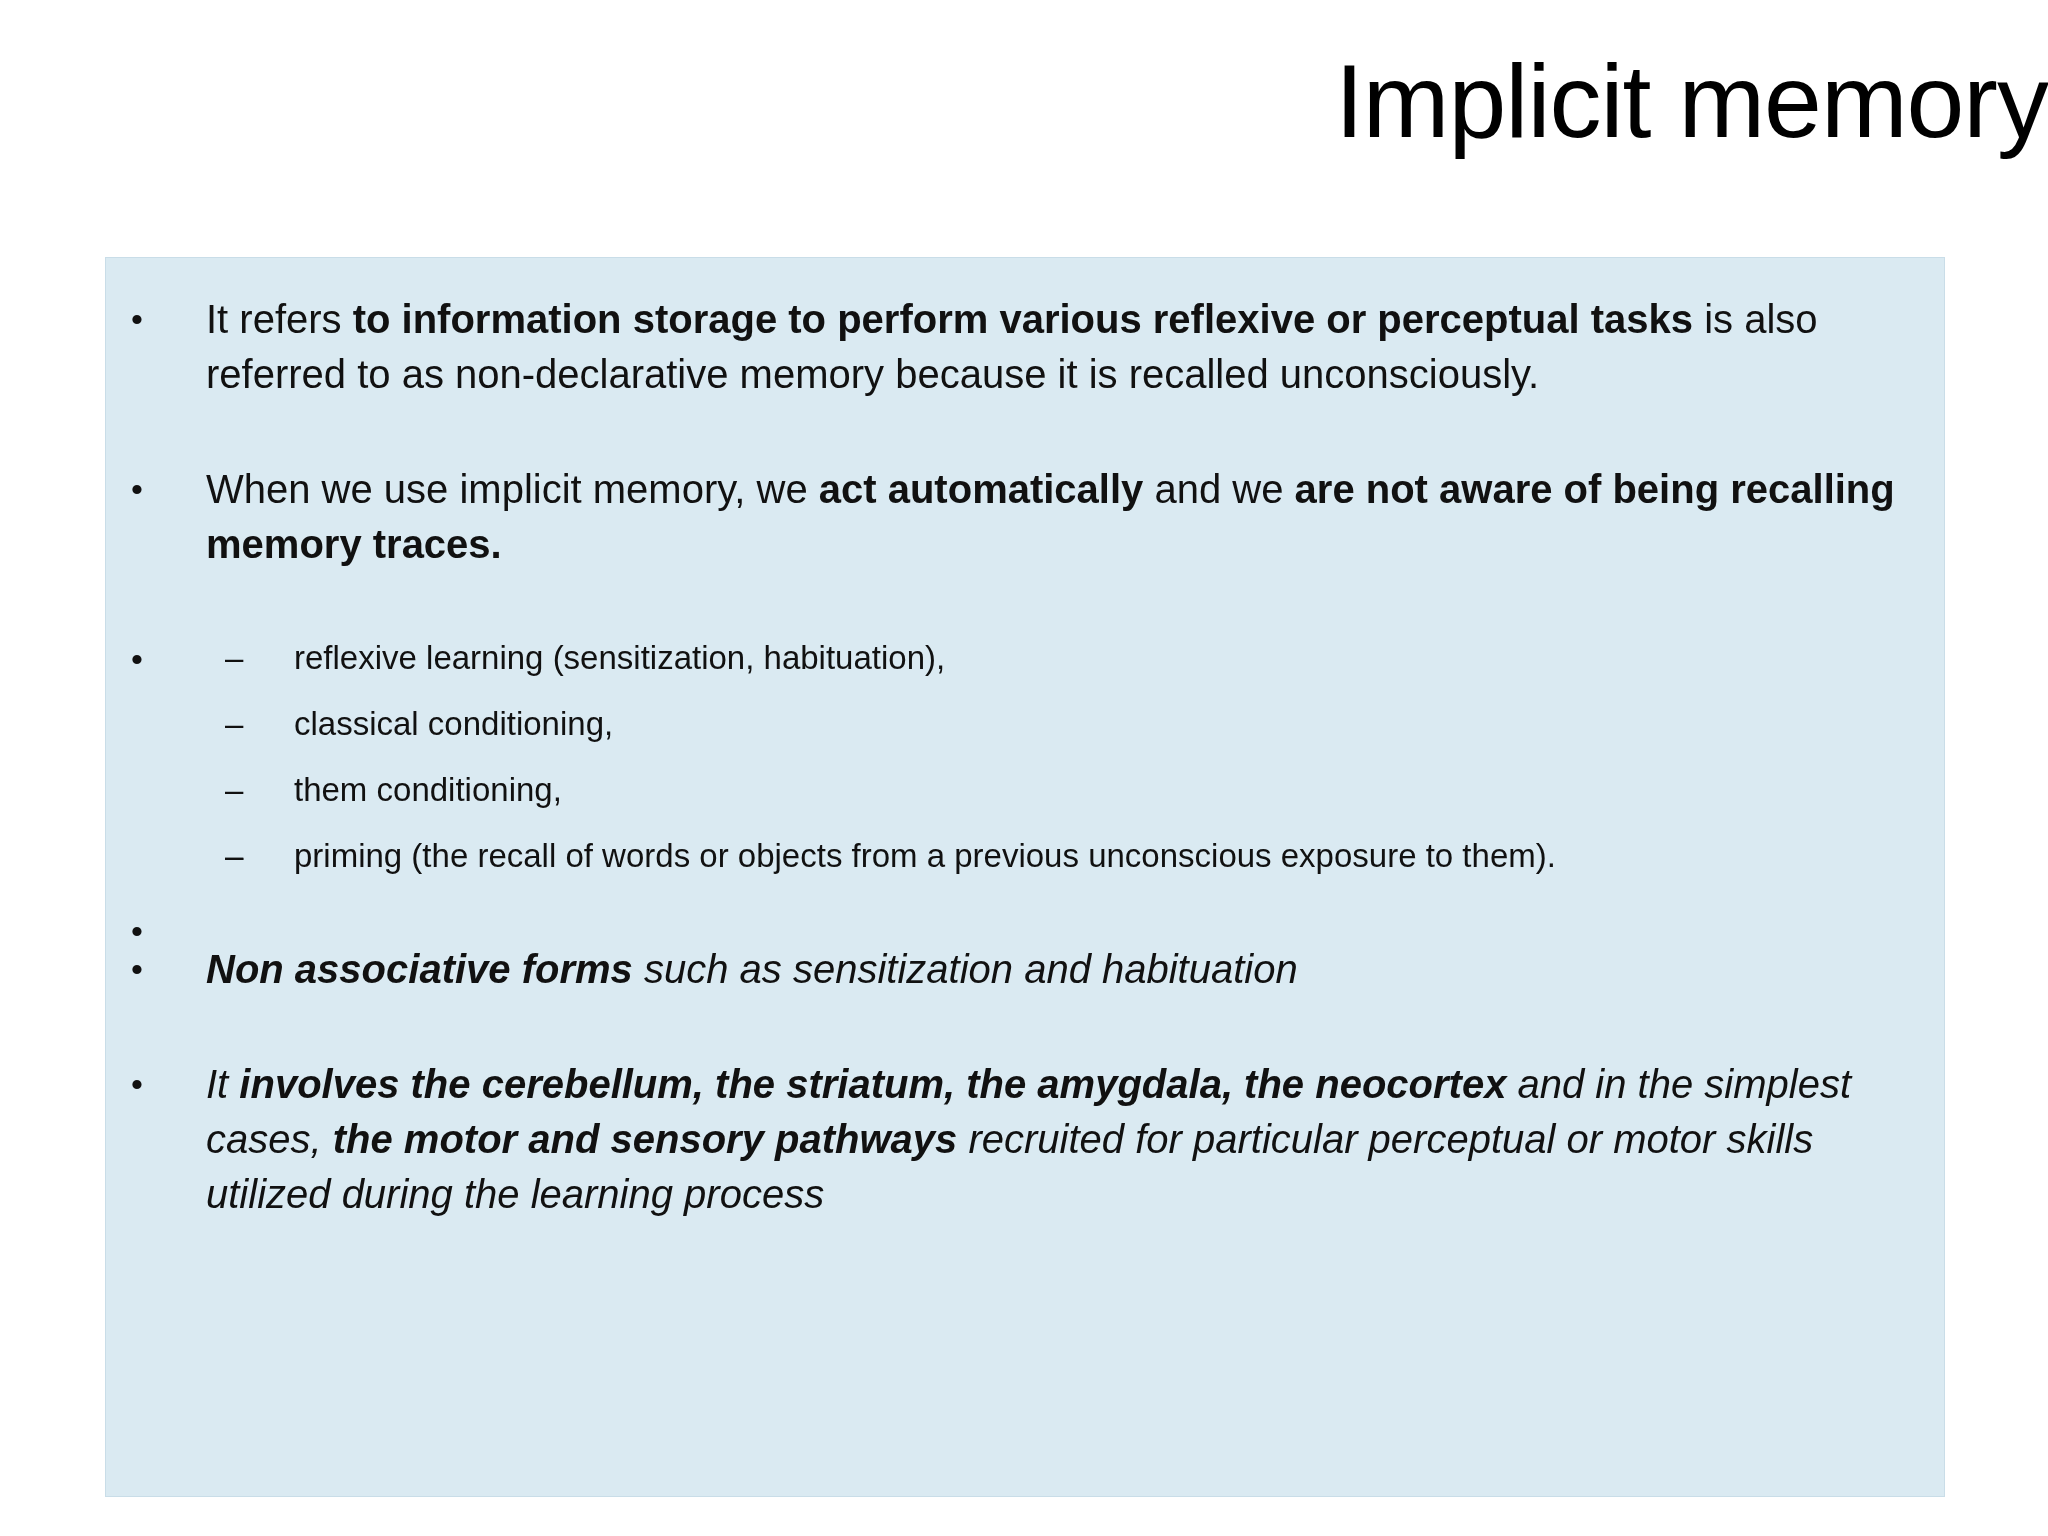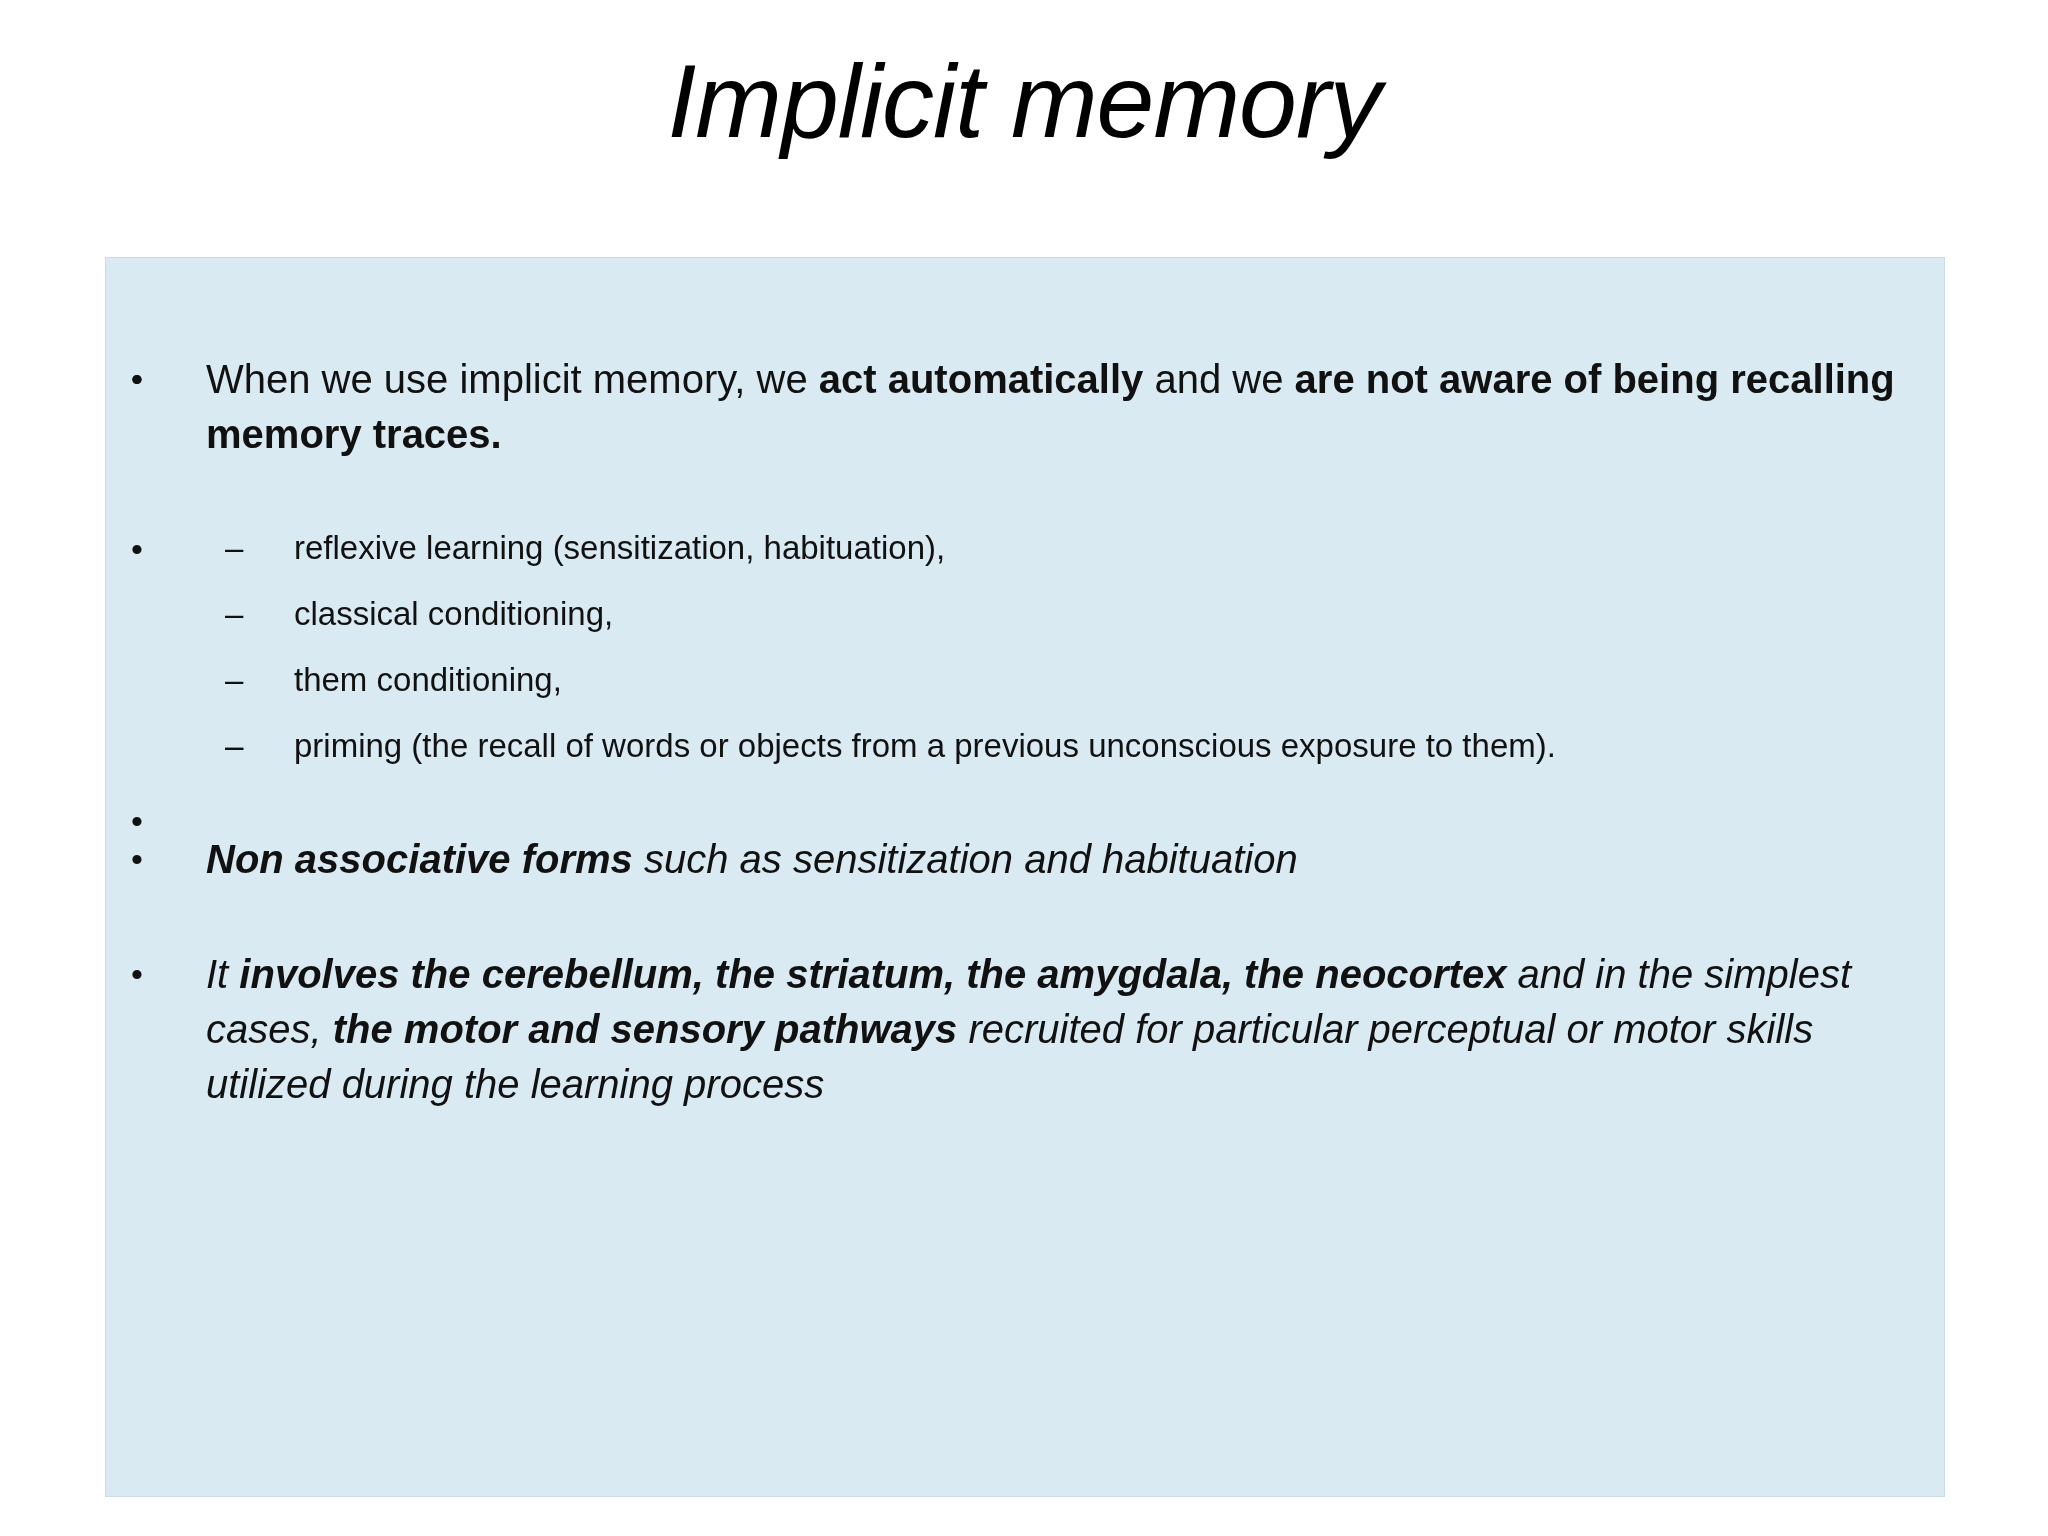--- a/index.html
+++ b/index.html
@@ -7,26 +7,25 @@
     width: 2048px; height: 1536px;
     background: #ffffff;
     font-family: "Liberation Sans", sans-serif;
     color: #111111;
     position: relative;
     overflow: hidden;
   }
   .slide-title {
     margin: 0;
     padding-top: 42px;
-    text-align: center;
+    text-align: right;
     font-size: 104px;
     font-weight: 400;
     letter-spacing: -1px;
     color: #000000;
-    font-style: italic;
   }
   .content-panel {
     position: absolute;
     left: 105px; top: 257px;
     width: 1840px; height: 1240px;
     box-sizing: border-box;
     background: #daeaf2;
     border: 1px solid #c9dde8;
     padding: 34px 20px 0 0;
   }
@@ -53,21 +52,21 @@
   .bold { font-weight: 700; }
   .italic { font-style: italic; }
 </style>
 </head>
 <body>
 
 <h1 class="slide-title">Implicit memory</h1>
 
 <div class="content-panel">
   <div>
-      <div class="bullet level1"><span class="marker">•</span></div>
+      <div class="bullet level1"><span class="marker">•</span><span class="text"><span>It refers </span><span class="bold">to information storage to perform various reflexive or perceptual tasks</span><span> is also referred to as non-declarative memory because it is recalled unconsciously.</span></span></div>
       <div class="bullet level1"><span class="marker">•</span><span class="text"><span>When we use implicit memory, we </span><span class="bold">act automatically</span><span> and we </span><span class="bold">are not aware of being recalling memory traces.</span></span></div>
       <div class="bullet level1 tight"><span class="marker">•</span></div>
       <div class="bullet level2"><span class="marker">–</span><span class="text"><span>reflexive learning (sensitization, habituation),</span></span></div>
       <div class="bullet level2"><span class="marker">–</span><span class="text"><span>classical conditioning,</span></span></div>
       <div class="bullet level2"><span class="marker">–</span><span class="text"><span>them conditioning,</span></span></div>
       <div class="bullet level2"><span class="marker">–</span></div>
       <div class="bullet level2 last-sub"><span class="marker">–</span><span class="text"><span>priming (the recall of words or objects from a previous unconscious exposure to them).</span></span></div>
       <div class="bullet level1"><span class="marker">•</span></div>
       <div class="bullet level1"><span class="marker">•</span><span class="text"><span class="bold italic">Non associative forms</span><span class="italic"> such as sensitization and habituation</span></span></div>
       <div class="bullet level1"><span class="marker">•</span><span class="text"><span class="italic">It </span><span class="bold italic">involves the cerebellum, the striatum, the amygdala, the neocortex</span><span class="italic"> and in the simplest cases, </span><span class="bold italic">the motor and sensory pathways</span><span class="italic"> recruited for particular perceptual or motor skills utilized during the learning process</span></span></div>

